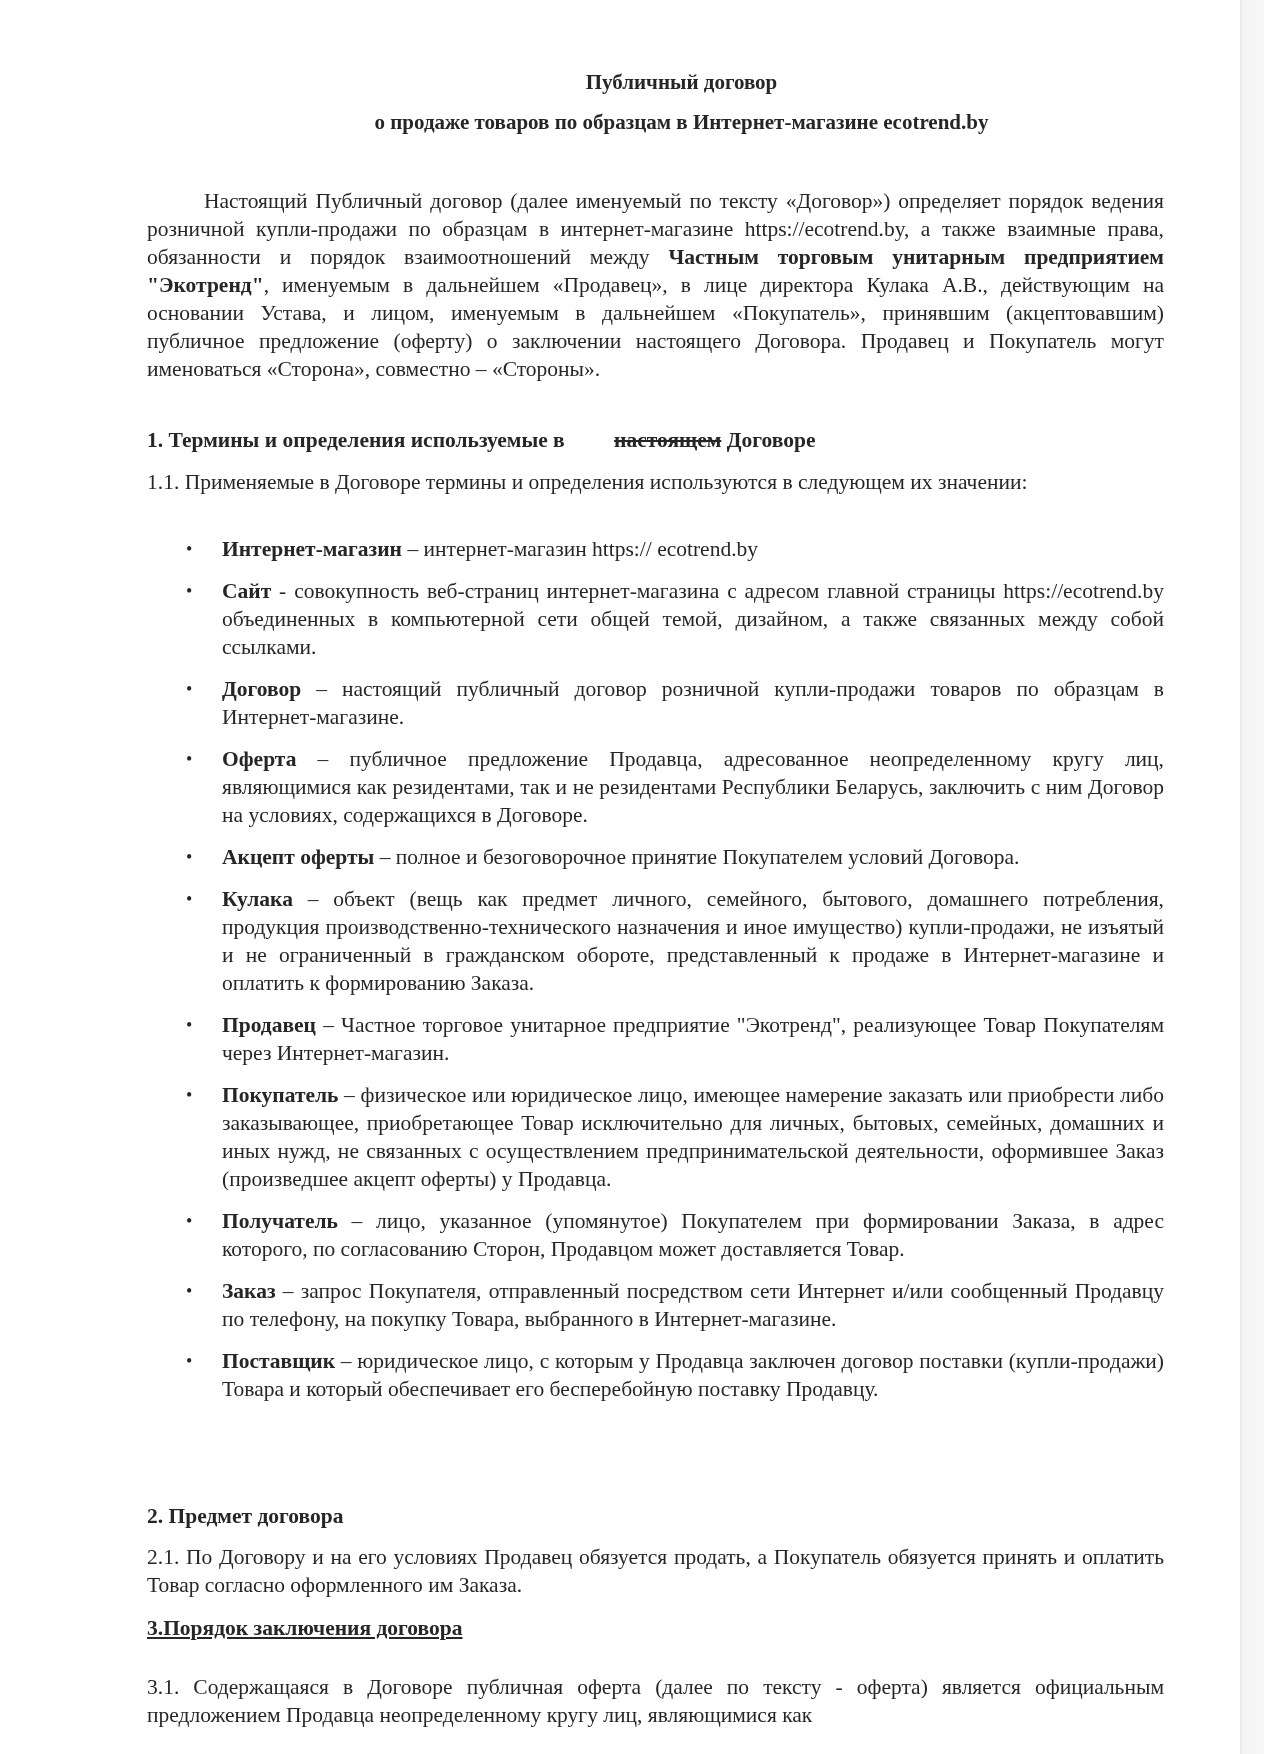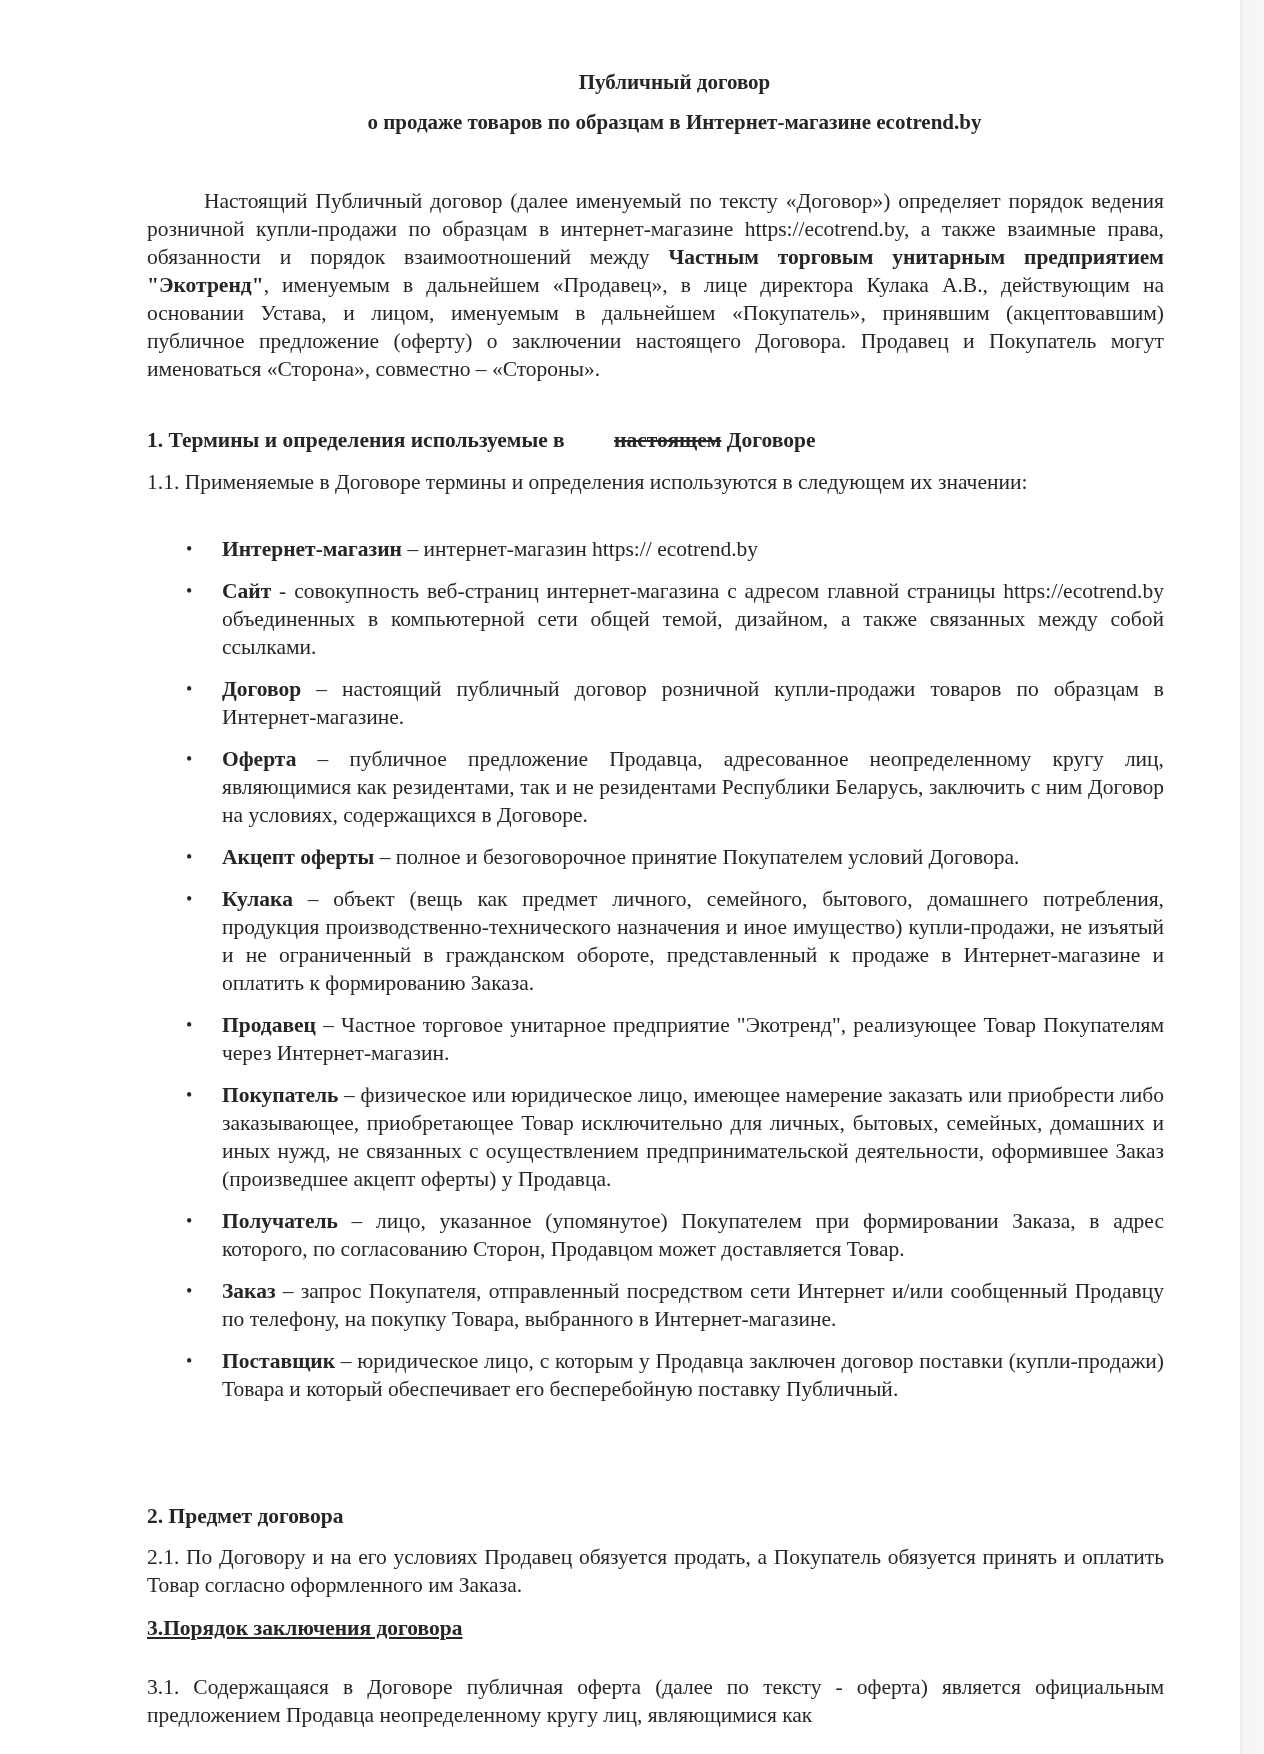--- a/index.html
+++ b/index.html
@@ -13,21 +13,21 @@
     .scan-edge {
       position: absolute; top: 0; left: 1240px; width: 24px; height: 1754px;
       background: linear-gradient(to right, #e9e9e9 0px, #f4f4f4 3px, #f8f8f8 100%);
     }
     .page {
       position: absolute; left: 147px; top: 0; width: 1017px;
       font-size: 21.5px; line-height: 28px;
     }
     .title {
       text-align: center; font-weight: bold; font-size: 21px;
-      position: absolute; left: 5px; width: 1017px;
+      position: absolute; left: 12px; width: 1017px;
     }
     .title-1 { top: 68px; margin-left: 14px; }
     .title-2 { top: 108px; margin-left: 14px; }
     .intro {
       position: absolute; top: 187px; left: 0; width: 1017px;
       text-align: justify; text-indent: 57px;
     }
     .intro p { margin: 0; }
     .h1 { font-weight: bold; position: absolute; left: 0; }
     .strike { text-decoration: line-through; margin-left: 44px; }
@@ -67,21 +67,21 @@
       <li><span class="bullet">•</span><span class="term">Интернет-магазин</span><span> – интернет-магазин https:// ecotrend.by</span></li>
       <li><span class="bullet">•</span><span class="term">Сайт</span><span> - совокупность веб-страниц интернет-магазина с адресом главной страницы https://ecotrend.by          объединенных в компьютерной сети общей темой, дизайном, а также связанных между собой ссылками.</span></li>
       <li><span class="bullet">•</span><span class="term">Договор</span><span> – настоящий публичный договор розничной купли-продажи товаров по образцам в Интернет-магазине.</span></li>
       <li><span class="bullet">•</span><span class="term">Оферта</span><span> – публичное предложение Продавца, адресованное неопределенному кругу лиц, являющимися как резидентами, так и не резидентами Республики Беларусь, заключить с ним Договор на условиях, содержащихся в Договоре.</span></li>
       <li><span class="bullet">•</span><span class="term">Акцепт оферты</span><span> – полное и безоговорочное принятие Покупателем условий Договора.</span></li>
       <li><span class="bullet">•</span><span class="term">Кулака</span><span> – объект (вещь как предмет личного, семейного, бытового, домашнего потребления, продукция производственно-технического назначения и иное имущество) купли-продажи, не изъятый и не ограниченный в гражданском обороте, представленный к продаже в Интернет-магазине и оплатить к формированию Заказа.</span></li>
       <li><span class="bullet">•</span><span class="term">Продавец</span><span> – Частное торговое унитарное предприятие "Экотренд", реализующее Товар Покупателям через Интернет-магазин.</span></li>
       <li><span class="bullet">•</span><span class="term">Покупатель</span><span> – физическое или юридическое лицо, имеющее намерение заказать или приобрести либо заказывающее, приобретающее Товар исключительно для личных, бытовых, семейных, домашних и иных нужд, не связанных с осуществлением предпринимательской деятельности, оформившее Заказ (произведшее акцепт оферты) у Продавца.</span></li>
       <li><span class="bullet">•</span><span class="term">Получатель</span><span> – лицо, указанное (упомянутое) Покупателем при формировании Заказа, в адрес которого, по согласованию Сторон, Продавцом может доставляется Товар.</span></li>
       <li><span class="bullet">•</span><span class="term">Заказ</span><span> – запрос Покупателя, отправленный посредством сети Интернет и/или сообщенный Продавцу по телефону, на покупку Товара, выбранного в Интернет-магазине.</span></li>
-      <li><span class="bullet">•</span><span class="term">Поставщик</span><span> – юридическое лицо, с которым у Продавца заключен договор поставки (купли-продажи) Товара и который обеспечивает его бесперебойную поставку Публичный.</span></li>
+      <li><span class="bullet">•</span><span class="term">Поставщик</span><span> – юридическое лицо, с которым у Продавца заключен договор поставки (купли-продажи) Товара и который обеспечивает его бесперебойную поставку Продавцу.</span></li>
     </ul>
 
   <div class="h1" style="top:1502px;">2. Предмет договора</div>
   <p class="para" style="top:1543px;">2.1. По Договору и на его условиях Продавец обязуется продать, а Покупатель обязуется принять и оплатить Товар согласно оформленного им Заказа.</p>
 
   <div class="h1" style="top:1614px;text-decoration:underline;">3.Порядок заключения договора</div>
   <p class="para" style="top:1673px;">3.1. Содержащаяся в Договоре публичная оферта (далее по тексту - оферта) является официальным предложением Продавца неопределенному кругу лиц, являющимися как</p>
 </div>
 
 </body></html>

